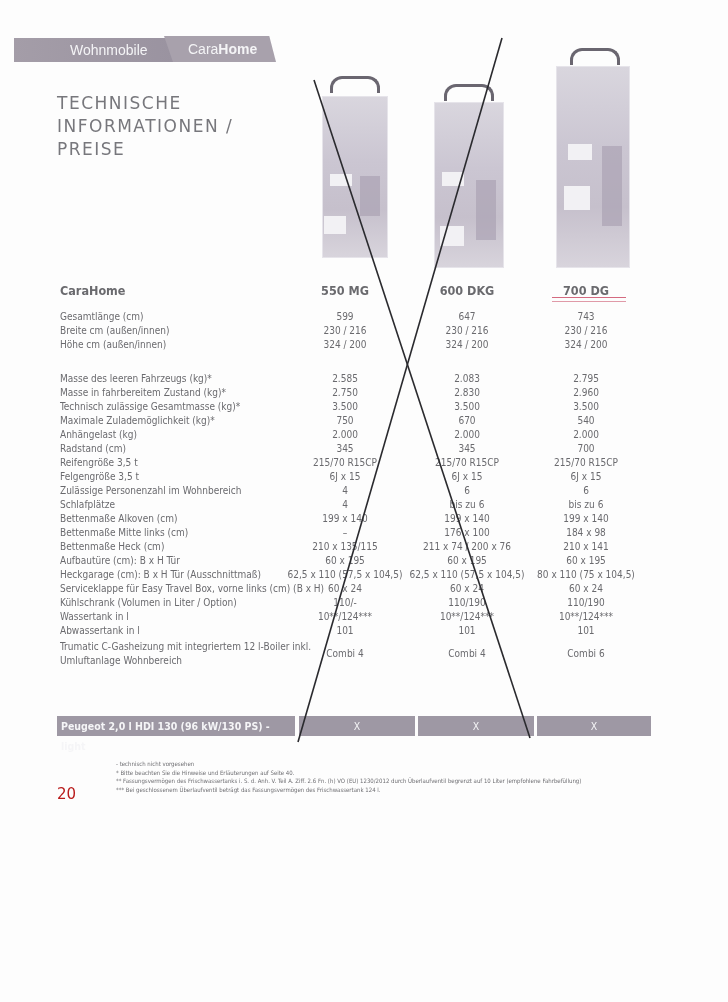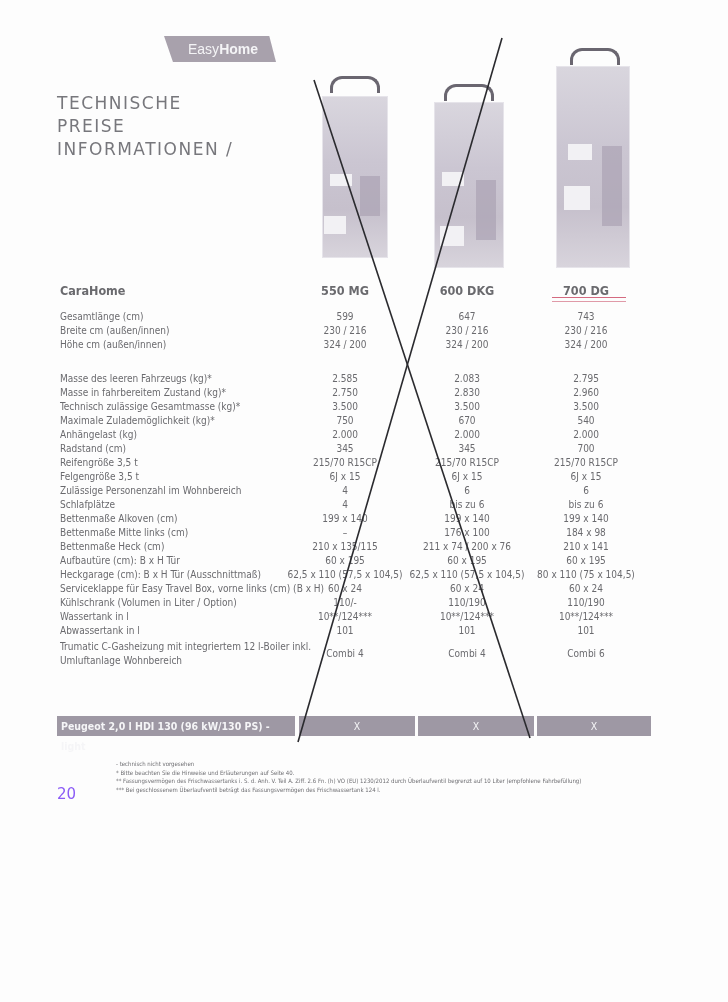--- a/index.html
+++ b/index.html
@@ -42,34 +42,35 @@
   .row .label { position: absolute; left: 0; white-space: nowrap; }
   .row .val { position: absolute; width: 130px; text-align: center; white-space: nowrap; }
   .v0 { left: 220px; } .v1 { left: 342px; } .v2 { left: 461px; }
   .head-row { font-size: 12.5px; font-weight: bold; color: #6a6a6e; }
   .model-underline { position: absolute; left: 552px; top: 297px; width: 74px; height: 3px; border-top: 1.5px solid #d46a80; border-bottom: 1px solid #e09aa8; }
   .engine-bar { position: absolute; top: 716px; height: 20px; background: #9e98a4; color: #f5f5f7; font-size: 10.5px; line-height: 20px; font-weight: bold; }
   .engine-label { left: 57px; width: 238px; padding-left: 4px; box-sizing: border-box; }
   .engine-cell { width: 116px; text-align: center; font-weight: normal; }
   .footnotes { position: absolute; left: 116px; top: 760px; font-size: 6px; line-height: 8.5px; color: #6e6e72; }
   .footnotes div { white-space: nowrap; }
-  .page-num { position: absolute; left: 57px; top: 785px; font-size: 15px; color: #8b5cf6; font-family: "DejaVu Sans", sans-serif; }
+  .page-num { position: absolute; left: 57px; top: 785px; font-size: 15px; color: #b91c1c; font-family: "DejaVu Sans", sans-serif; }
   svg.strike { position: absolute; left: 0; top: 0; pointer-events: none; }
 </style>
 </head>
 <body>
 
 <div class="banner">
-  <div class="right"><span>Easy</span><b>Home</b></div>
+  <div class="left">Wohnmobile</div>
+  <div class="right"><span>Cara</span><b>Home</b></div>
 </div>
 
 <div class="page-title">
   <div>TECHNISCHE</div>
+  <div>INFORMATIONEN /</div>
   <div>PREISE</div>
-  <div>INFORMATIONEN /</div>
 </div>
 
 <div class="plan" style="left:318px;top:76px;width:72px;height:190px;">
   <div class="cab" style="left:12px;top:0;width:44px;height:14px;"></div>
   <div class="body" style="left:4px;top:20px;width:64px;height:160px;"></div>
   <div class="wht" style="left:12px;top:98px;width:22px;height:12px;"></div>
   <div class="blk" style="left:42px;top:100px;width:20px;height:40px;"></div>
   <div class="wht" style="left:6px;top:140px;width:22px;height:18px;"></div>
 </div>
 <div class="plan" style="left:428px;top:76px;width:80px;height:194px;">

